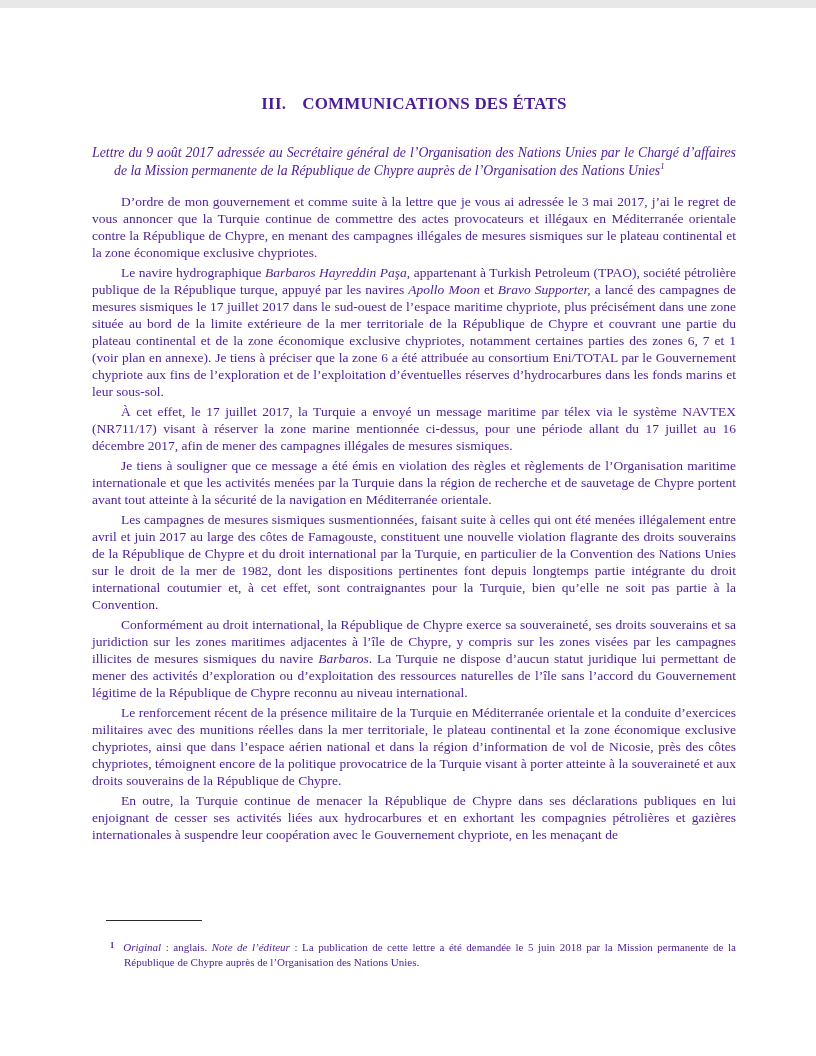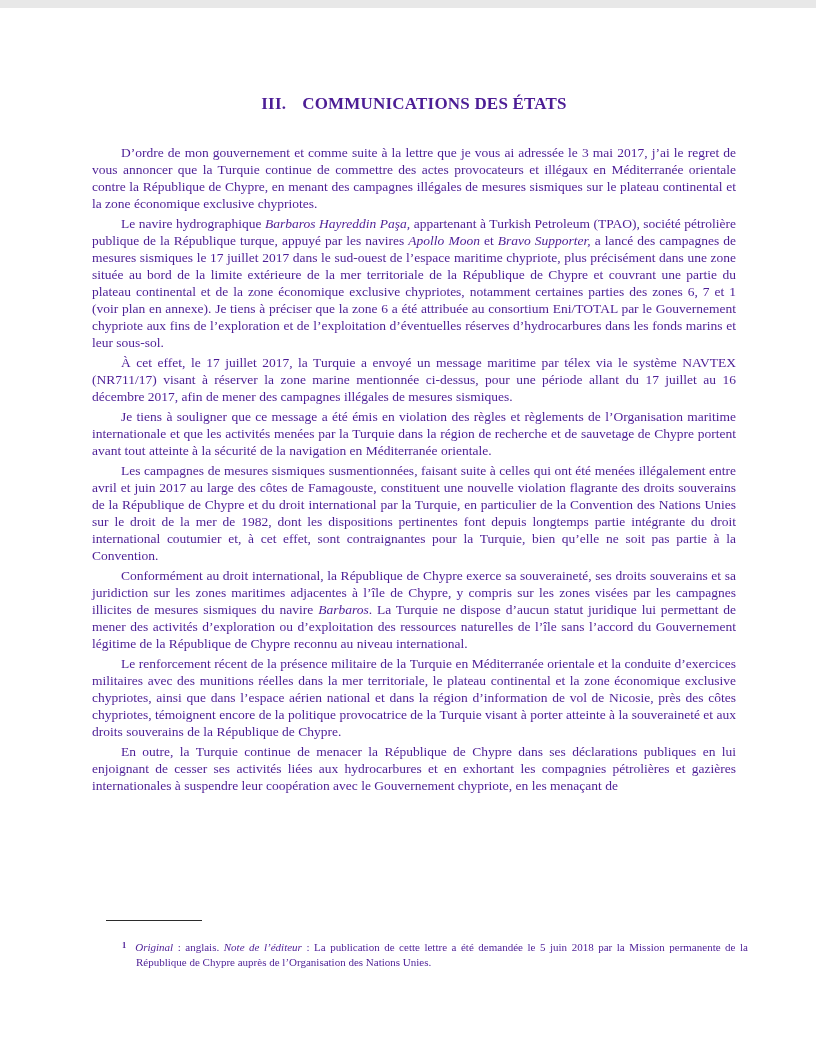--- a/index.html
+++ b/index.html
@@ -59,21 +59,21 @@
   .footnote-rule {
     position: absolute;
     left: 106px;
     top: 912px;
     width: 96px;
     height: 0;
     border-top: 1px solid #2b2b2b;
   }
   .footnote {
     position: absolute;
-    left: 122px;
+    left: 110px;
     top: 919px;
     width: 612px;
     font-size: 11px;
     line-height: 15px;
     text-align: justify;
     padding-left: 14px;
     text-indent: -14px;
   }
   .fn-marker {
     font-size: 8.5px;
@@ -94,20 +94,21 @@
 <body>
 
 <div class="page">
   <div class="content">
 
     <h1 class="section-title">
       <span class="section-number">III.</span><span>COMMUNICATIONS DES ÉTATS</span>
     </h1>
 
 
+    <p class="letter-heading"><span style="font-style: italic;">Lettre du 9 août 2017 adressée au Secrétaire général de l’Organisation des Nations Unies par le Chargé d’affaires de la Mission permanente de la République de Chypre auprès de l’Organisation des Nations Unies</span><sup>1</sup></p>
 
     <div class="body-paragraphs">
       <p><span>D’ordre de mon gouvernement et comme suite à la lettre que je vous ai adressée le 3 mai 2017, j’ai le regret de vous annoncer que la Turquie continue de commettre des actes provocateurs et illégaux en Méditerranée orientale contre la République de Chypre, en menant des campagnes illégales de mesures sismiques sur le plateau continental et la zone économique exclusive chypriotes.</span></p>
       <p><span>Le navire hydrographique </span><span style="font-style: italic;">Barbaros Hayreddin Paşa,</span><span> appartenant à Turkish Petroleum (TPAO), société pétrolière publique de la République turque, appuyé par les navires </span><span style="font-style: italic;">Apollo Moon</span><span> et </span><span style="font-style: italic;">Bravo Supporter,</span><span> a lancé des campagnes de mesures sismiques le 17 juillet 2017 dans le sud-ouest de l’espace maritime chypriote, plus précisément dans une zone située au bord de la limite extérieure de la mer territoriale de la République de Chypre et couvrant une partie du plateau continental et de la zone économique exclusive chypriotes, notamment certaines parties des zones 6, 7 et 1 (voir plan en annexe). Je tiens à préciser que la zone 6 a été attribuée au consortium Eni/TOTAL par le Gouvernement chypriote aux fins de l’exploration et de l’exploitation d’éventuelles réserves d’hydrocarbures dans les fonds marins et leur sous-sol.</span></p>
       <p><span>À cet effet, le 17 juillet 2017, la Turquie a envoyé un message maritime par télex via le système NAVTEX (NR711/17) visant à réserver la zone marine mentionnée ci-dessus, pour une période allant du 17 juillet au 16 décembre 2017, afin de mener des campagnes illégales de mesures sismiques.</span></p>
       <p><span>Je tiens à souligner que ce message a été émis en violation des règles et règlements de l’Organisation maritime internationale et que les activités menées par la Turquie dans la région de recherche et de sauvetage de Chypre portent avant tout atteinte à la sécurité de la navigation en Méditerranée orientale.</span></p>
       <p><span>Les campagnes de mesures sismiques susmentionnées, faisant suite à celles qui ont été menées illégalement entre avril et juin 2017 au large des côtes de Famagouste, constituent une nouvelle violation flagrante des droits souverains de la République de Chypre et du droit international par la Turquie, en particulier de la Convention des Nations Unies sur le droit de la mer de 1982, dont les dispositions pertinentes font depuis longtemps partie intégrante du droit international coutumier et, à cet effet, sont contraignantes pour la Turquie, bien qu’elle ne soit pas partie à la Convention.</span></p>
       <p><span>Conformément au droit international, la République de Chypre exerce sa souveraineté, ses droits souverains et sa juridiction sur les zones maritimes adjacentes à l’île de Chypre, y compris sur les zones visées par les campagnes illicites de mesures sismiques du navire </span><span style="font-style: italic;">Barbaros</span><span>. La Turquie ne dispose d’aucun statut juridique lui permettant de mener des activités d’exploration ou d’exploitation des ressources naturelles de l’île sans l’accord du Gouvernement légitime de la République de Chypre reconnu au niveau international.</span></p>
       <p><span>Le renforcement récent de la présence militaire de la Turquie en Méditerranée orientale et la conduite d’exercices militaires avec des munitions réelles dans la mer territoriale, le plateau continental et la zone économique exclusive chypriotes, ainsi que dans l’espace aérien national et dans la région d’information de vol de Nicosie, près des côtes chypriotes, témoignent encore de la politique provocatrice de la Turquie visant à porter atteinte à la souveraineté et aux droits souverains de la République de Chypre.</span></p>
       <p><span>En outre, la Turquie continue de menacer la République de Chypre dans ses déclarations publiques en lui enjoignant de cesser ses activités liées aux hydrocarbures et en exhortant les compagnies pétrolières et gazières internationales à suspendre leur coopération avec le Gouvernement chypriote, en les menaçant de</span></p>

